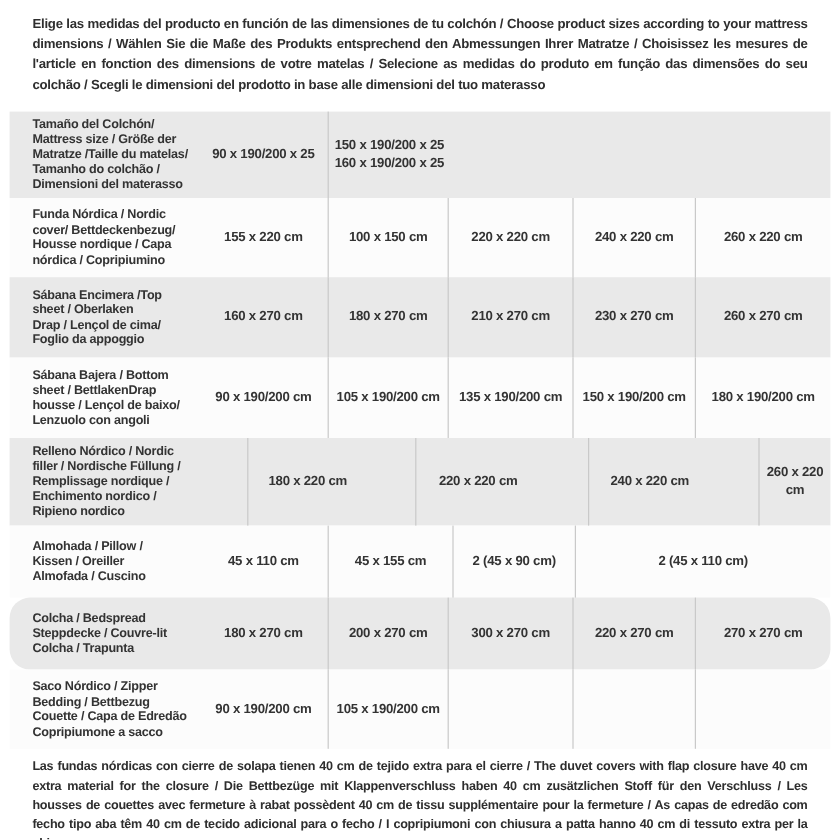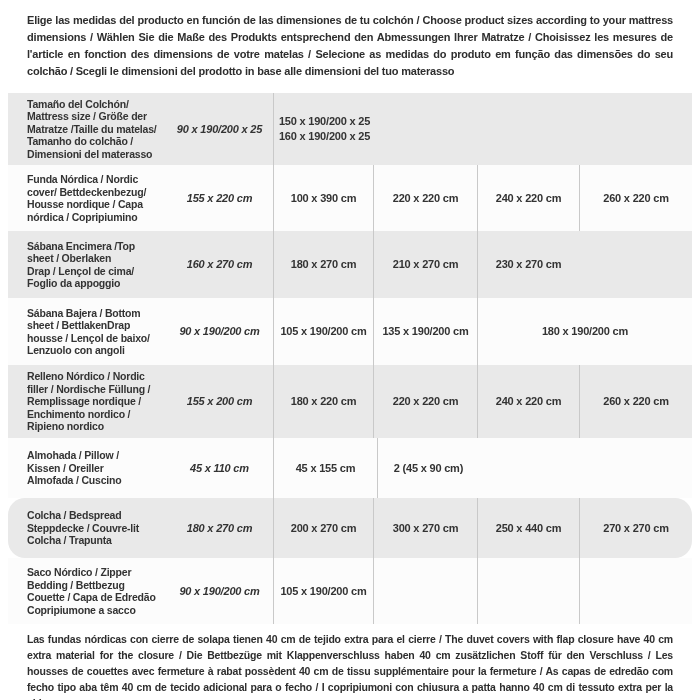--- a/index.html
+++ b/index.html
@@ -40,21 +40,21 @@
     display: flex;
     align-items: center;
     width: 100%;
   }
   .row-gray  { background: var(--row-gray,  #e9e9e9); }
   .row-white { background: var(--row-white, #fcfcfc); }
   .row:nth-child(1) { min-height: 72px; }
   .row:nth-child(2) { min-height: 66px; }
   .row:nth-child(3) { min-height: 67px; }
   .row:nth-child(4) { min-height: 67px; }
-  .row:nth-child(5) { min-height: 73px; }
+  .row:nth-child(5) { min-height: 73px; gap: 40px; }
   .row:nth-child(6) { min-height: 60px; }
   .row:nth-child(7) { min-height: 60px; border-radius: 17px; }
   .row:nth-child(8) { min-height: 66px; }
   .cell {
     box-sizing: border-box;
     white-space: pre-line;
     font-weight: bold;
     align-self: stretch;
     display: flex;
     align-items: center;
@@ -69,21 +69,21 @@
     text-align: left;
   }
   .data-cell {
     justify-content: center;
     text-align: center;
     font-size: 11px;
     line-height: 15px;
     letter-spacing: -0.2px;
     padding: 2px;
   }
-  .col-0 { width: 107px; font-style: italic; }
+  .col-0 { width: 107px; }
   .col-1 { width: 100px; }
   .col-2 { width: 104px; }
   .col-3 { width: 102px; }
   .col-4 { flex: 1; }
   .col-1, .col-2, .col-3, .col-4 {
     border-left: 1px solid var(--divider, #c9c9c9);
   }
 </style>
 </head>
 <body>
@@ -100,73 +100,75 @@
         <div class="cell data-cell col-0">90 x 190/200 x 25</div>
         <div class="cell data-cell col-3">150 x 190/200 x 25
 160 x 190/200 x 25</div>
       </div>
       <div class="row row-white">
         <div class="cell label-cell">Funda Nórdica /  Nordic
 cover/ Bettdeckenbezug/
 Housse nordique / Capa
 nórdica / Copripiumino</div>
         <div class="cell data-cell col-0">155 x 220 cm</div>
-        <div class="cell data-cell col-1">100 x 390 cm</div>
+        <div class="cell data-cell col-1">100 x 150 cm</div>
         <div class="cell data-cell col-2">220 x 220 cm</div>
         <div class="cell data-cell col-3">240 x 220 cm</div>
         <div class="cell data-cell col-4">260 x 220 cm</div>
       </div>
       <div class="row row-gray">
         <div class="cell label-cell">Sábana Encimera /Top
 sheet / Oberlaken
 Drap / Lençol de cima/
 Foglio da appoggio</div>
         <div class="cell data-cell col-0">160 x 270 cm</div>
         <div class="cell data-cell col-1">180 x 270 cm</div>
         <div class="cell data-cell col-2">210 x 270 cm</div>
         <div class="cell data-cell col-3">230 x 270 cm</div>
+        <div class="cell data-cell col-4">260 x 270 cm</div>
       </div>
       <div class="row row-white">
         <div class="cell label-cell">Sábana Bajera / Bottom
 sheet / BettlakenDrap
 housse / Lençol de baixo/
 Lenzuolo con angoli</div>
         <div class="cell data-cell col-0">90 x 190/200 cm</div>
         <div class="cell data-cell col-1">105 x 190/200 cm</div>
         <div class="cell data-cell col-2">135 x 190/200 cm</div>
+        <div class="cell data-cell col-3">150 x 190/200 cm</div>
         <div class="cell data-cell col-4">180 x 190/200 cm</div>
       </div>
       <div class="row row-gray">
         <div class="cell label-cell">Relleno Nórdico / Nordic
 filler / Nordische Füllung /
 Remplissage nordique /
 Enchimento nordico /
 Ripieno nordico</div>
-        <div class="cell data-cell col-0">155 x 200 cm</div>
         <div class="cell data-cell col-1">180 x 220 cm</div>
         <div class="cell data-cell col-2">220 x 220 cm</div>
         <div class="cell data-cell col-3">240 x 220 cm</div>
         <div class="cell data-cell col-4">260 x 220 cm</div>
       </div>
       <div class="row row-white">
         <div class="cell label-cell">Almohada  / Pillow /
 Kissen / Oreiller
 Almofada / Cuscino</div>
         <div class="cell data-cell col-0">45 x 110 cm</div>
         <div class="cell data-cell col-2">45 x 155 cm</div>
         <div class="cell data-cell col-3">2 (45 x 90 cm)</div>
+        <div class="cell data-cell col-4">2 (45 x 110 cm)</div>
       </div>
       <div class="row row-gray">
         <div class="cell label-cell">Colcha / Bedspread
 Steppdecke / Couvre-lit
 Colcha / Trapunta</div>
         <div class="cell data-cell col-0">180 x 270 cm</div>
         <div class="cell data-cell col-1">200 x 270 cm</div>
         <div class="cell data-cell col-2">300 x 270 cm</div>
-        <div class="cell data-cell col-3">250 x 440 cm</div>
+        <div class="cell data-cell col-3">220 x 270 cm</div>
         <div class="cell data-cell col-4">270 x 270 cm</div>
       </div>
       <div class="row row-white">
         <div class="cell label-cell">Saco Nórdico / Zipper
 Bedding / Bettbezug
 Couette  / Capa de Edredão
 Copripiumone a sacco</div>
         <div class="cell data-cell col-0">90 x 190/200 cm</div>
         <div class="cell data-cell col-1">105 x 190/200 cm</div>
         <div class="cell data-cell col-2"></div>

